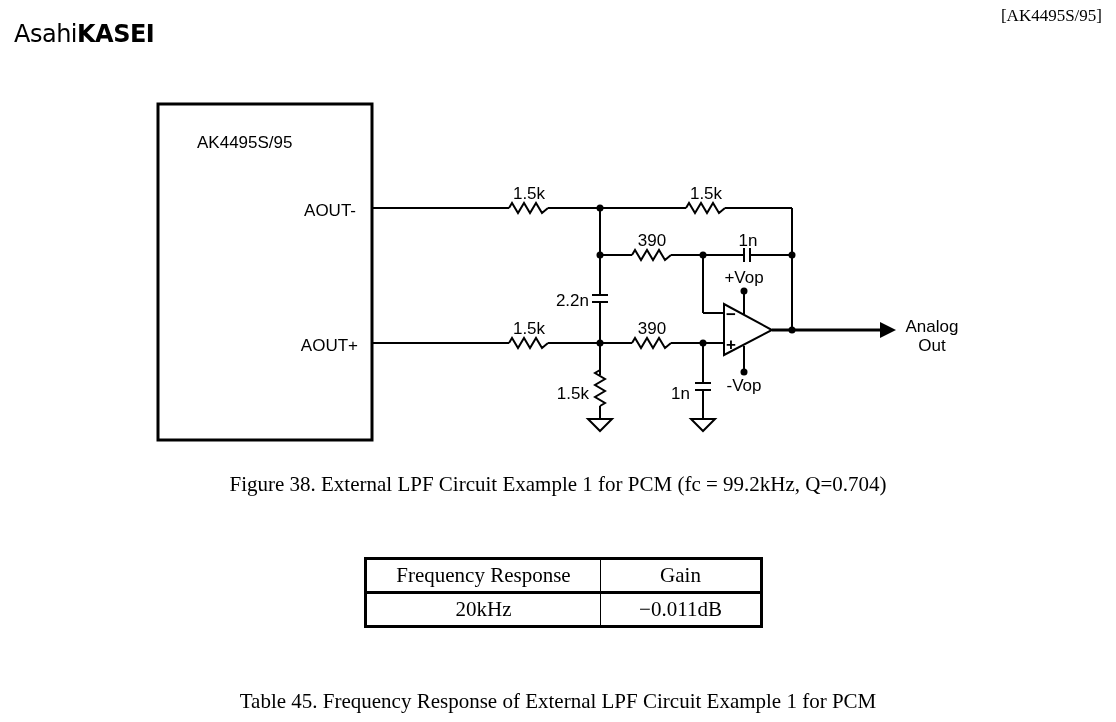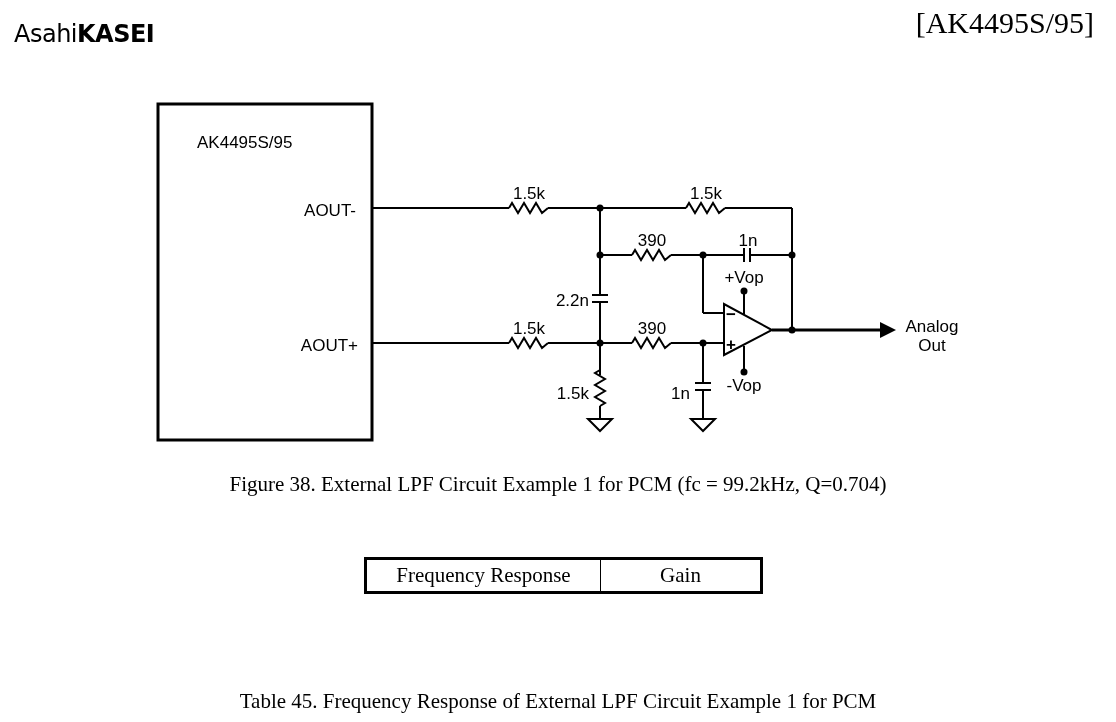--- a/index.html
+++ b/index.html
@@ -1,19 +1,19 @@
 <!DOCTYPE html>
 <html><head>
 <meta charset="utf-8">
 <style>
   html, body { margin:0; padding:0; background:#ffffff; }
   body { width:1116px; height:722px; position:relative; overflow:hidden; color:#000; }
   .logo { position:absolute; left:14px; top:20px; font-family:"DejaVu Sans", sans-serif; font-size:24px; letter-spacing:-0.5px; }
   .logo .b { font-weight:bold; }
-  .docid { position:absolute; right:22px; top:6px; font-family:"Liberation Serif", serif; font-size:30px; }
+  .docid { position:absolute; right:14px; top:6px; font-family:"Liberation Serif", serif; font-size:17px; }
   svg.circuit { position:absolute; left:0; top:0; }
   svg text { font-family:"Liberation Sans", sans-serif; font-size:17px; fill:#000; }
   .caption { position:absolute; left:0; width:1116px; text-align:center; font-family:"Liberation Serif", serif; font-size:21px; }
   .fig-cap { top:472px; }
   .tab-cap { top:689px; }
   table.resp { position:absolute; left:364px; top:557px; border-collapse:collapse; border:3px solid #000; font-family:"Liberation Serif", serif; font-size:21px; }
   table.resp th, table.resp td { border:1px solid #000; text-align:center; font-weight:normal; padding:0; height:31px; }
   table.resp th { border-bottom:3px solid #000; }
   table.resp .c1 { width:233px;margin-top:33px; }
   table.resp .c2 { width:159px; }
@@ -111,16 +111,20 @@
 <div class="caption fig-cap">Figure 38. External LPF Circuit Example 1 for PCM (fc = 99.2kHz, Q=0.704)</div>
 
 <table class="resp">
   <thead>
     <tr>
       <th class="c1">Frequency Response</th>
       <th class="c2">Gain</th>
     </tr>
   </thead>
   <tbody>
+    <tr>
+      <td>20kHz</td>
+      <td>−0.011dB</td>
+    </tr>
   </tbody>
 </table>
 
 <div class="caption tab-cap">Table 45. Frequency Response of External LPF Circuit Example 1 for PCM</div>
 
 </body></html>

